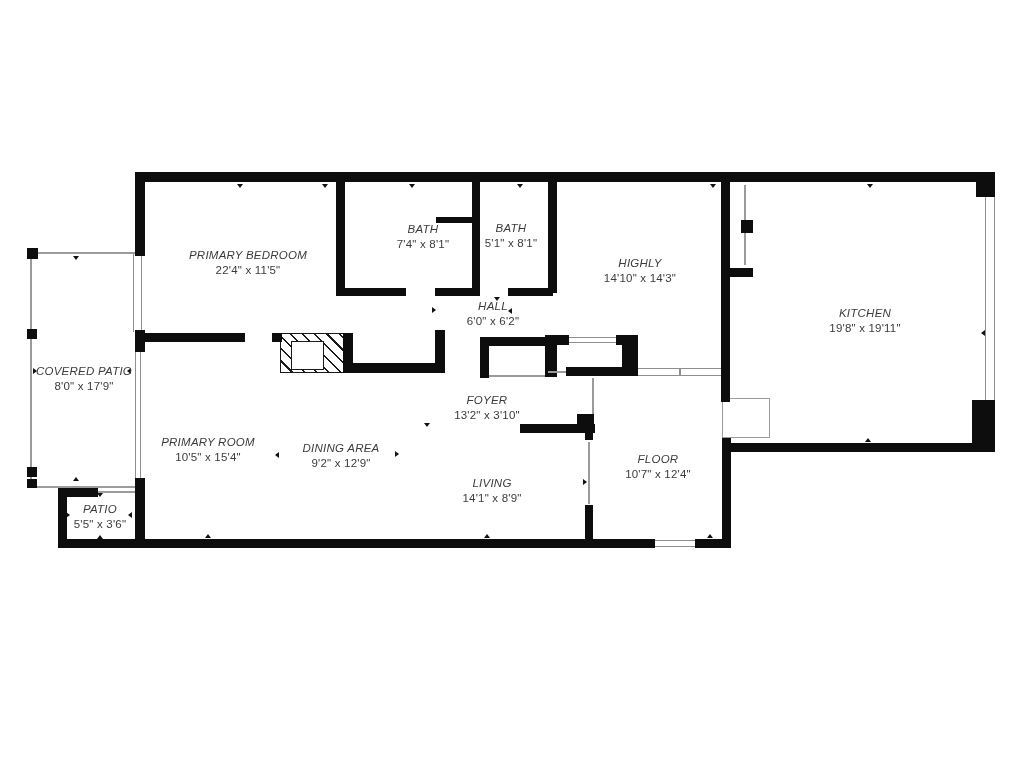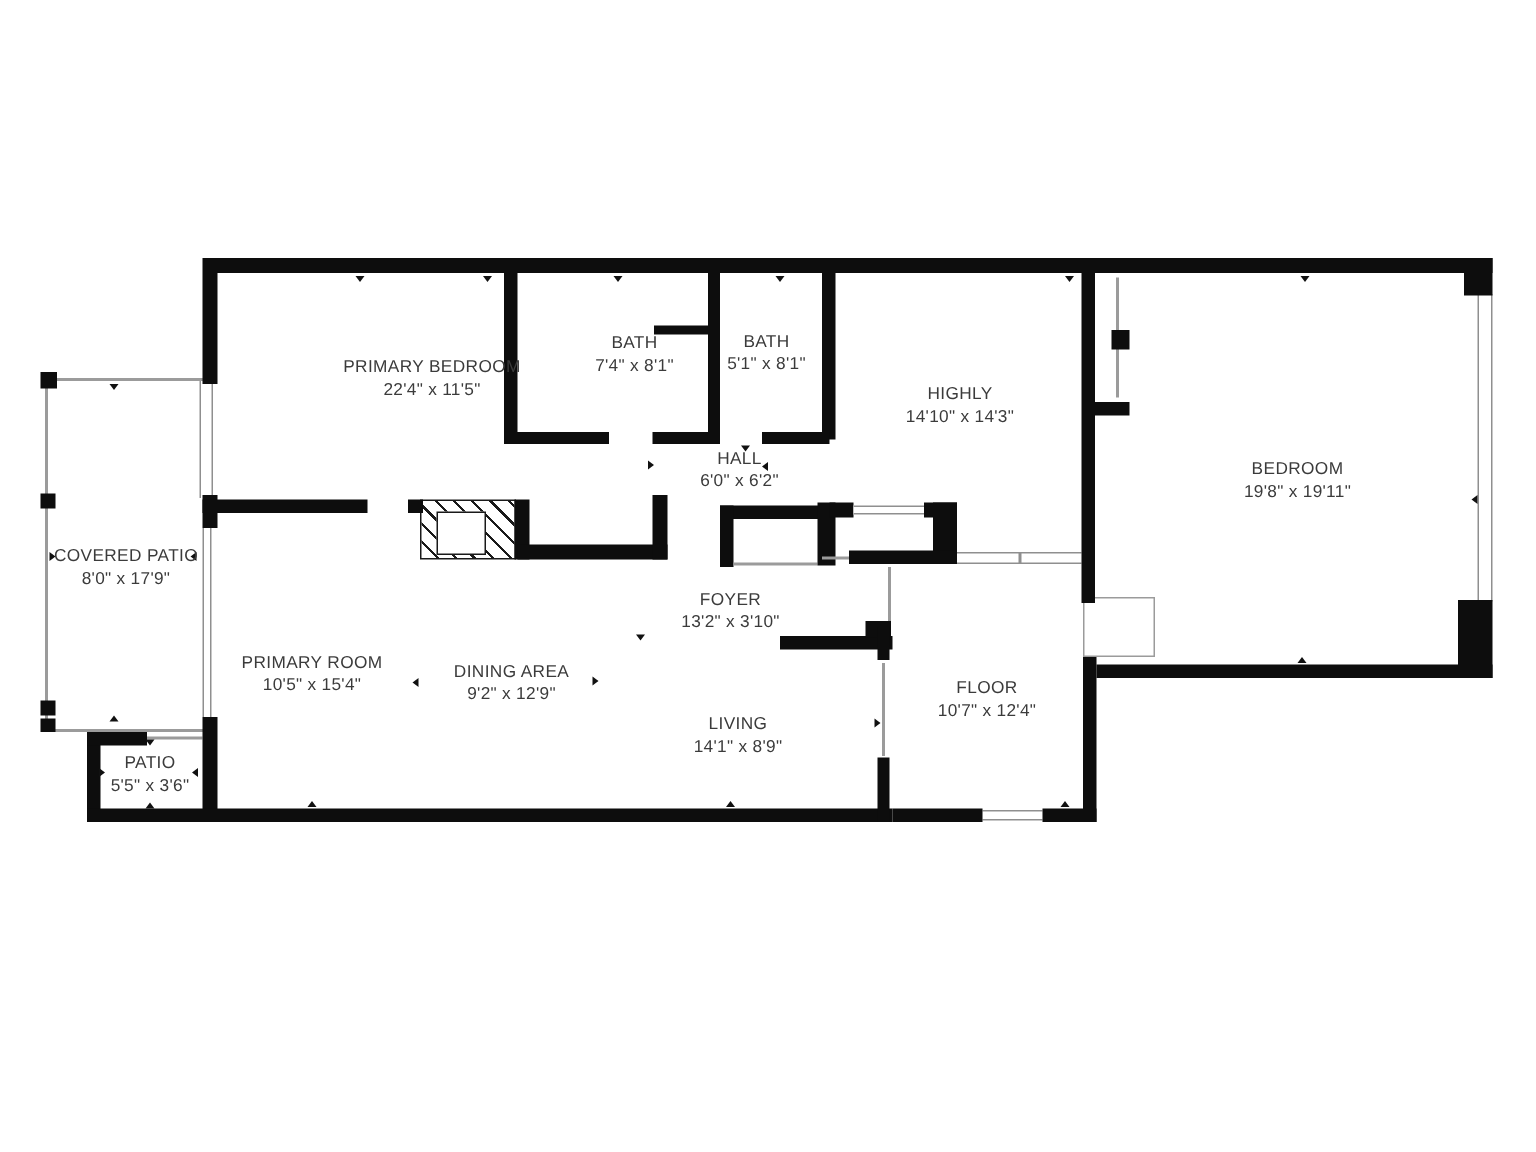--- a/index.html
+++ b/index.html
@@ -12,21 +12,21 @@
   .win-h{position:absolute;background:#ffffff;border-top:1.5px solid #8f8f8f;border-bottom:1.5px solid #8f8f8f;box-sizing:border-box;}
   
   .win-v{position:absolute;background:#ffffff;border-left:1.5px solid #8f8f8f;border-right:1.5px solid #8f8f8f;box-sizing:border-box;}
   .mullion-v{position:absolute;background:#8f8f8f;}
   .utility{position:absolute;border:1px solid #9b9b9b;background:#ffffff;box-sizing:border-box;}
   .hatch{position:absolute;box-sizing:border-box;border:1px solid #1a1a1a;
          background:repeating-linear-gradient(45deg,#ffffff 0px,#ffffff 7px,#1a1a1a 7px,#1a1a1a 8.6px);}
   .hatch-inner{position:absolute;background:#ffffff;border:1.6px solid #1a1a1a;box-sizing:border-box;}
   .room-label{position:absolute;transform:translate(-50%,-50%);display:flex;flex-direction:column;
               align-items:center;text-align:center;color:#3b3b3b;pointer-events:none;}
-  .room-name{font-size:11.5px;line-height:15px;letter-spacing:.25px;white-space:nowrap;}
+  .room-name{font-size:11.5px;line-height:15px;letter-spacing:.25px;white-space:nowrap;font-style:italic;}
   .room-dims{font-size:11.5px;line-height:15px;letter-spacing:.2px;white-space:nowrap;}
   .tick{position:absolute;width:0;height:0;}
   .tick.d{border-left:3.5px solid transparent;border-right:3.5px solid transparent;border-top:4.5px solid #111;}
   .tick.u{border-left:3.5px solid transparent;border-right:3.5px solid transparent;border-bottom:4.5px solid #111;}
   .tick.l{border-top:3.5px solid transparent;border-bottom:3.5px solid transparent;border-right:4.5px solid #111;}
   .tick.r{border-top:3.5px solid transparent;border-bottom:3.5px solid transparent;border-left:4.5px solid #111;}
   .footer{position:absolute;left:0;right:0;top:738px;text-align:center;color:#b7b7b7;
           font-size:9.5px;letter-spacing:.35px;}
 </style>
 </head>
@@ -121,38 +121,38 @@
   <div class="tick d" style="left:494px;top:297px;"></div>
   <div class="tick d" style="left:424px;top:423px;"></div>
   <div class="tick r" style="left:583px;top:479px;"></div>
   <div class="tick d" style="left:97px;top:493px;"></div>
   <div class="tick u" style="left:97px;top:535px;"></div>
   <div class="tick r" style="left:66px;top:512px;"></div>
   <div class="tick l" style="left:128px;top:512px;"></div>
   <div class="tick l" style="left:275px;top:452px;"></div>
   <div class="tick r" style="left:395px;top:451px;"></div>
 
-  <div class="room-label" style="left:248px;top:253px;margin-left:40px;">
+  <div class="room-label" style="left:248px;top:263px;">
     <span class="room-name">PRIMARY BEDROOM</span>
     <span class="room-dims">22'4" x 11'5"</span>
   </div>
   <div class="room-label" style="left:423px;top:237px;">
     <span class="room-name">BATH</span>
     <span class="room-dims">7'4" x 8'1"</span>
   </div>
   <div class="room-label" style="left:511px;top:236px;">
     <span class="room-name">BATH</span>
     <span class="room-dims">5'1" x 8'1"</span>
   </div>
   <div class="room-label" style="left:640px;top:271px;">
     <span class="room-name">HIGHLY</span>
     <span class="room-dims">14'10" x 14'3"</span>
   </div>
   <div class="room-label" style="left:865px;top:321px;">
-    <span class="room-name">BEDROOM</span>
+    <span class="room-name">KITCHEN</span>
     <span class="room-dims">19'8" x 19'11"</span>
   </div>
   <div class="room-label" style="left:84px;top:379px;">
     <span class="room-name">COVERED PATIO</span>
     <span class="room-dims">8'0" x 17'9"</span>
   </div>
   <div class="room-label" style="left:493px;top:314px;">
     <span class="room-name">HALL</span>
     <span class="room-dims">6'0" x 6'2"</span>
   </div>

